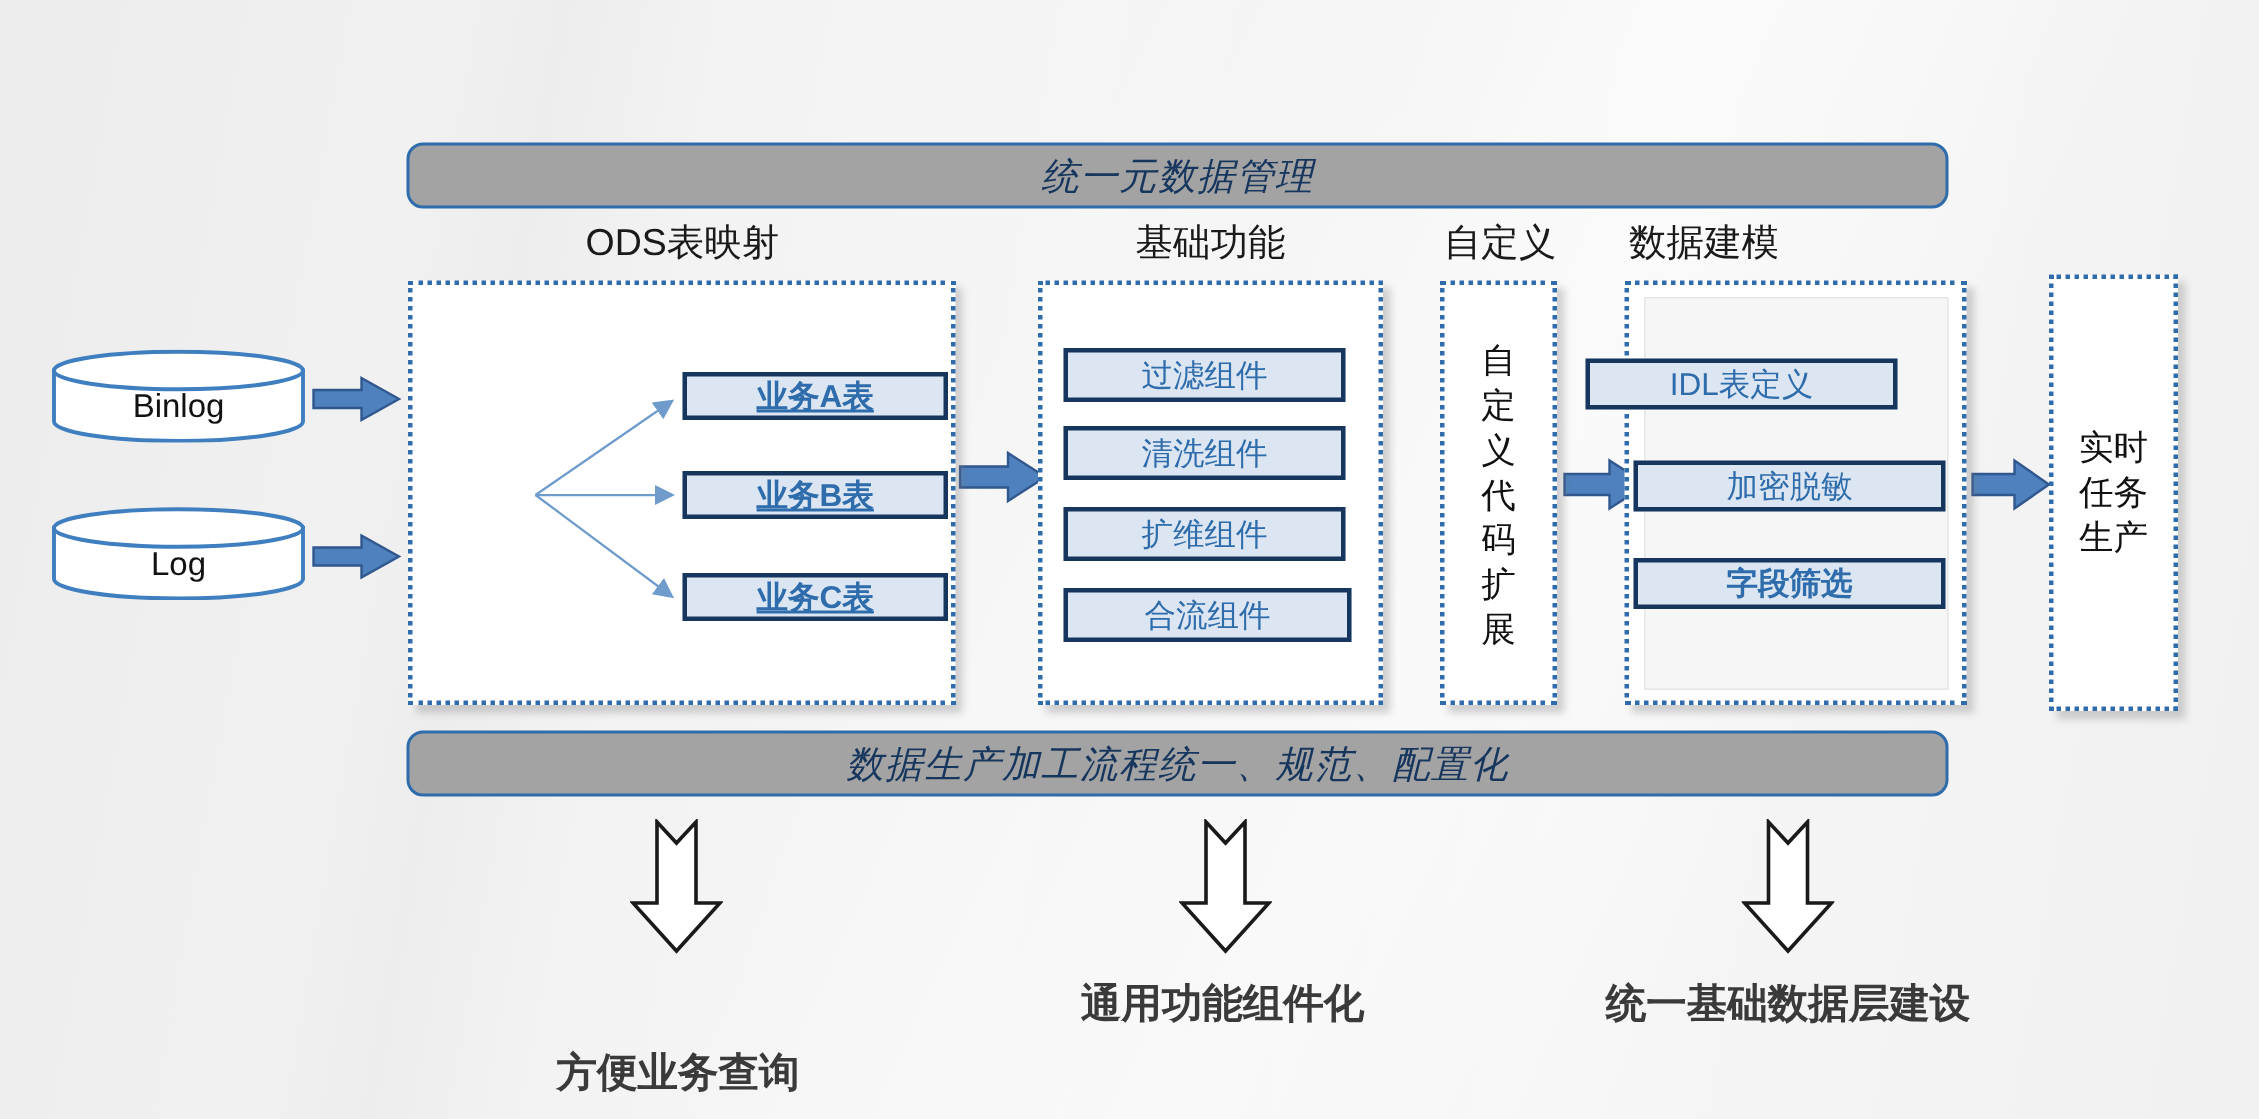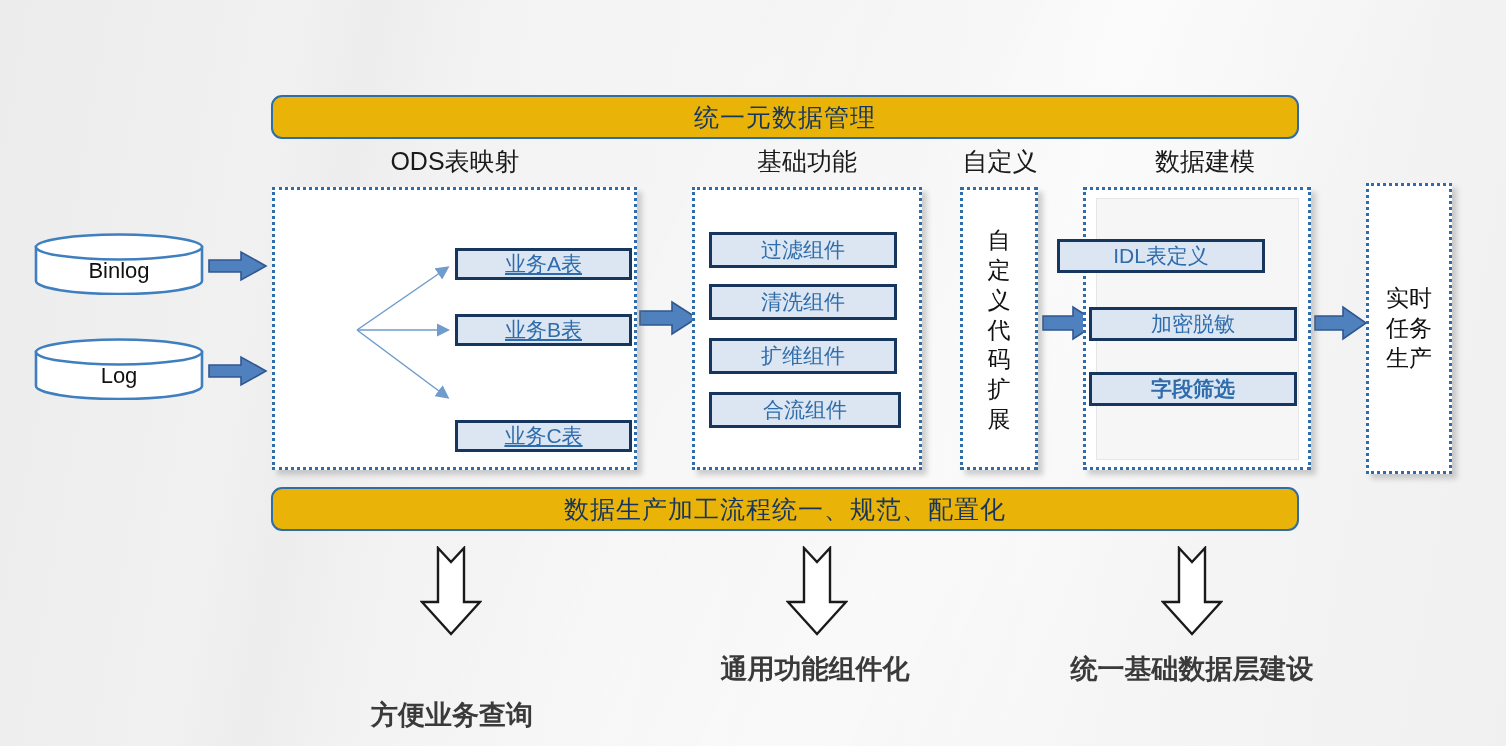--- a/index.html
+++ b/index.html
@@ -20,28 +20,29 @@
   }
   #bg:after{
     content:"";position:absolute;inset:0;
     background:linear-gradient(115deg,rgba(255,255,255,0) 40%,rgba(255,255,255,.55) 62%,rgba(255,255,255,0) 78%);
   }
   .canvas{position:absolute;inset:0;}
 
   
   .banner{
     position:absolute;
-    background:#eab308;
+    background:#a3a3a3;
     border:2px solid #2e6cab;
     border-radius:11px;
     box-sizing:border-box;
     display:flex;align-items:center;justify-content:center;
     color:#17365d;
     font-size:25px;
     letter-spacing:1px;
+    font-style:italic;
   }
   #banner-top{left:271px;top:95px;width:1028px;height:44px;}
   #banner-bottom{left:271px;top:487px;width:1028px;height:44px;}
 
   
   .section-title{
     position:absolute;color:#1a1a1a;font-size:25px;white-space:nowrap;
     text-align:center;
   }
 
@@ -62,29 +63,29 @@
     background:#f6f6f6;border:1px solid #e6e6e6;box-sizing:border-box;
   }
 
   
   .bluebox{
     position:absolute;box-sizing:border-box;
     background:#dce6f2;border:3px solid #17365d;
     display:flex;align-items:center;justify-content:center;
     color:#2e6cab;font-size:21px;white-space:nowrap;
   }
-  .bluebox.ul{text-decoration:underline;}
+  .bluebox.ul{text-decoration:underline;font-weight:bold;}
 
   #box-dbstream{
     left:285px;top:247px;width:77px;height:164px;
     flex-direction:column;line-height:1.22;border-width:3px;
   }
   #box-t-a{left:455px;top:248px;width:177px;height:32px;}
   #box-t-b{left:455px;top:314px;width:177px;height:32px;}
-  #box-t-c{left:455px;top:382px;width:177px;height:32px;margin-top:38px;}
+  #box-t-c{left:455px;top:382px;width:177px;height:32px;}
 
   #box-c-1{left:709px;top:232px;width:188px;height:36px;}
   #box-c-2{left:709px;top:284px;width:188px;height:36px;}
   #box-c-3{left:709px;top:338px;width:188px;height:36px;}
   #box-c-4{left:709px;top:392px;width:192px;height:36px;}
 
   #box-m-1{left:1057px;top:239px;width:208px;height:34px;}
   #box-m-2{left:1089px;top:307px;width:208px;height:34px;}
   #box-m-3{left:1089px;top:372px;width:208px;height:34px;font-weight:bold;}
 
@@ -130,21 +131,21 @@
 
 <div id="bg"></div>
 
 <div class="canvas">
 
   <div class="banner" id="banner-top">统一元数据管理</div>
 
   <div class="section-title" style="left:370px;top:145px;width:170px;">ODS表映射</div>
   <div class="section-title" style="left:722px;top:145px;width:170px;">基础功能</div>
   <div class="section-title" style="left:925px;top:145px;width:150px;">自定义</div>
-  <div class="section-title" style="left:1125px;top:145px;width:160px;">数据建模</div>
+  <div class="section-title" style="left:1056px;top:145px;width:160px;">数据建模</div>
 
   <div class="cyl" id="cyl-binlog">
     <svg width="170" height="62" viewBox="0 0 170 62">
       <path d="M2,14 L2,48 A83,13 0 0 0 168,48 L168,14 Z" fill="#ffffff" stroke="#3f7fbf" stroke-width="2.6"></path>
       <ellipse cx="85" cy="14" rx="83" ry="12.5" fill="#ffffff" stroke="#3f7fbf" stroke-width="2.6"></ellipse>
     </svg>
     <div class="lbl">Binlog</div>
   </div>
 
   <div class="cyl" id="cyl-log">

